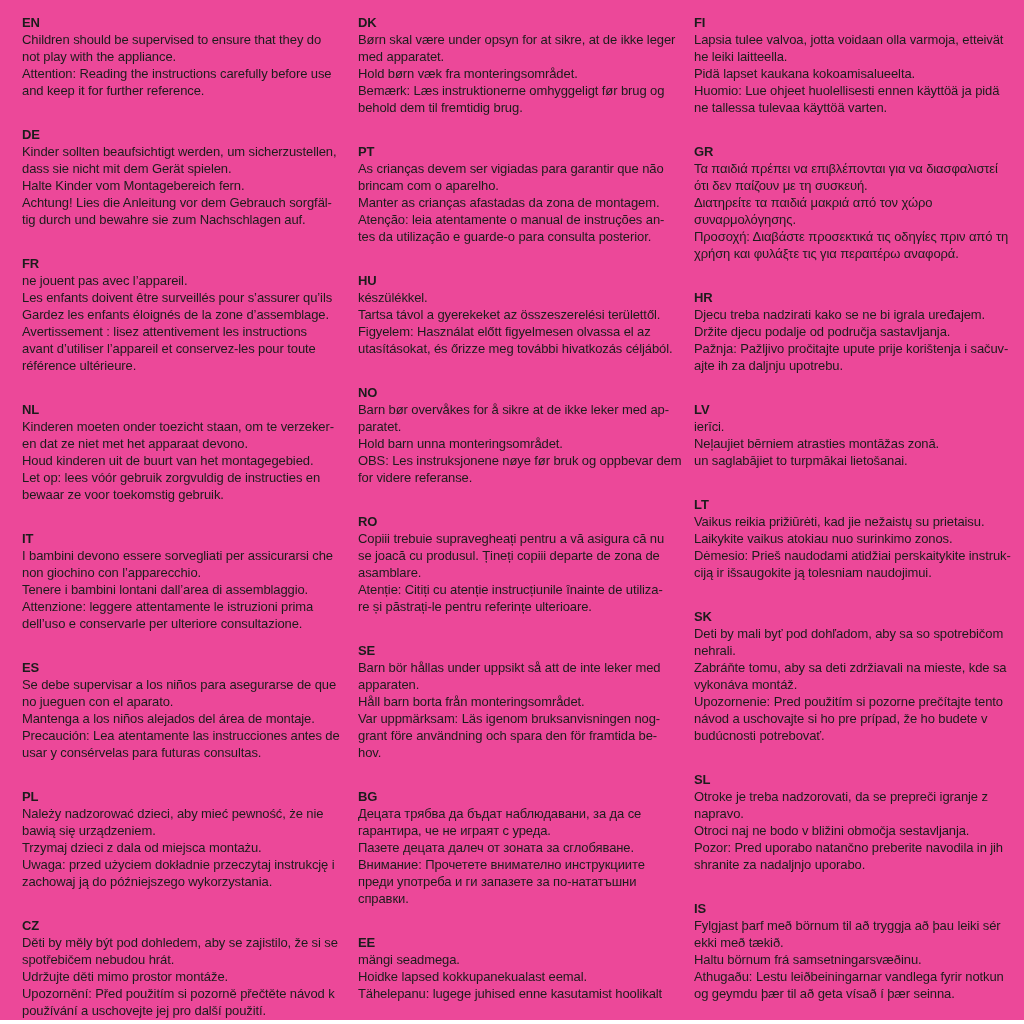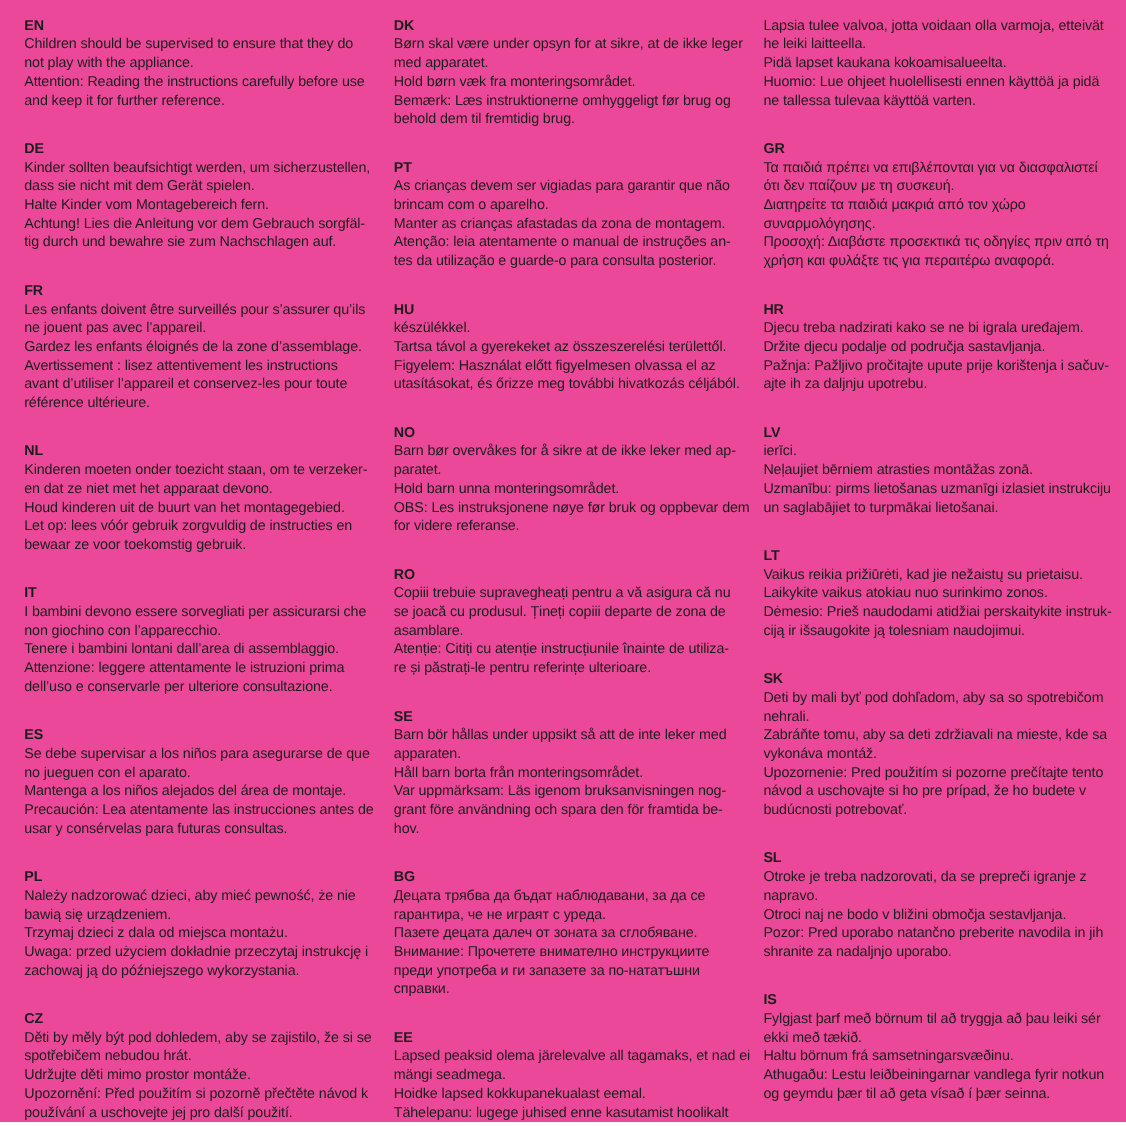--- a/index.html
+++ b/index.html
@@ -57,22 +57,22 @@
         <section class="lang-section">
           <div class="lang-code">DE</div>
           <div class="line">Kinder sollten beaufsichtigt werden, um sicherzustellen,</div>
           <div class="line">dass sie nicht mit dem Gerät spielen.</div>
           <div class="line">Halte Kinder vom Montagebereich fern.</div>
           <div class="line">Achtung! Lies die Anleitung vor dem Gebrauch sorgfäl-</div>
           <div class="line">tig durch und bewahre sie zum Nachschlagen auf.</div>
         </section>
         <section class="lang-section">
           <div class="lang-code">FR</div>
+          <div class="line">ne jouent pas avec l’appareil.</div>
           <div class="line">Les enfants doivent être surveillés pour s’assurer qu’ils</div>
-          <div class="line">ne jouent pas avec l’appareil.</div>
           <div class="line">Gardez les enfants éloignés de la zone d’assemblage.</div>
           <div class="line">Avertissement : lisez attentivement les instructions</div>
           <div class="line">avant d’utiliser l’appareil et conservez-les pour toute</div>
           <div class="line">référence ultérieure.</div>
         </section>
         <section class="lang-section">
           <div class="lang-code">NL</div>
           <div class="line">Kinderen moeten onder toezicht staan, om te verzeker-</div>
           <div class="line">en dat ze niet met het apparaat devono.</div>
           <div class="line">Houd kinderen uit de buurt van het montagegebied.</div>
@@ -165,28 +165,28 @@
           <div class="lang-code">BG</div>
           <div class="line">Децата трябва да бъдат наблюдавани, за да се</div>
           <div class="line">гарантира, че не играят с уреда.</div>
           <div class="line">Пазете децата далеч от зоната за сглобяване.</div>
           <div class="line">Внимание: Прочетете внимателно инструкциите</div>
           <div class="line">преди употреба и ги запазете за по-нататъшни</div>
           <div class="line">справки.</div>
         </section>
         <section class="lang-section">
           <div class="lang-code">EE</div>
-          <div class="line">Lapsed peaksid olema järelevalve all tagamaks, et nad ei</div>
           <div class="line">mängi seadmega.</div>
           <div class="line">Hoidke lapsed kokkupanekualast eemal.</div>
           <div class="line">Tähelepanu: lugege juhised enne kasutamist hoolikalt</div>
         </section>
       </div>
       <div class="column">
         <section class="lang-section">
+          <div class="lang-code">FI</div>
           <div class="line">Lapsia tulee valvoa, jotta voidaan olla varmoja, etteivät</div>
           <div class="line">he leiki laitteella.</div>
           <div class="line">Pidä lapset kaukana kokoamisalueelta.</div>
           <div class="line">Huomio: Lue ohjeet huolellisesti ennen käyttöä ja pidä</div>
           <div class="line">ne tallessa tulevaa käyttöä varten.</div>
         </section>
         <section class="lang-section">
           <div class="lang-code">GR</div>
           <div class="line">Τα παιδιά πρέπει να επιβλέπονται για να διασφαλιστεί</div>
           <div class="line">ότι δεν παίζουν με τη συσκευή.</div>
@@ -199,21 +199,20 @@
           <div class="lang-code">HR</div>
           <div class="line">Djecu treba nadzirati kako se ne bi igrala uređajem.</div>
           <div class="line">Držite djecu podalje od područja sastavljanja.</div>
           <div class="line">Pažnja: Pažljivo pročitajte upute prije korištenja i sačuv-</div>
           <div class="line">ajte ih za daljnju upotrebu.</div>
         </section>
         <section class="lang-section">
           <div class="lang-code">LV</div>
           <div class="line">ierīci.</div>
           <div class="line">Neļaujiet bērniem atrasties montāžas zonā.</div>
-          <div class="line">Uzmanību: pirms lietošanas uzmanīgi izlasiet instrukciju</div>
           <div class="line">un saglabājiet to turpmākai lietošanai.</div>
         </section>
         <section class="lang-section">
           <div class="lang-code">LT</div>
           <div class="line">Vaikus reikia prižiūrėti, kad jie nežaistų su prietaisu.</div>
           <div class="line">Laikykite vaikus atokiau nuo surinkimo zonos.</div>
           <div class="line">Dėmesio: Prieš naudodami atidžiai perskaitykite instruk-</div>
           <div class="line">ciją ir išsaugokite ją tolesniam naudojimui.</div>
         </section>
         <section class="lang-section">

